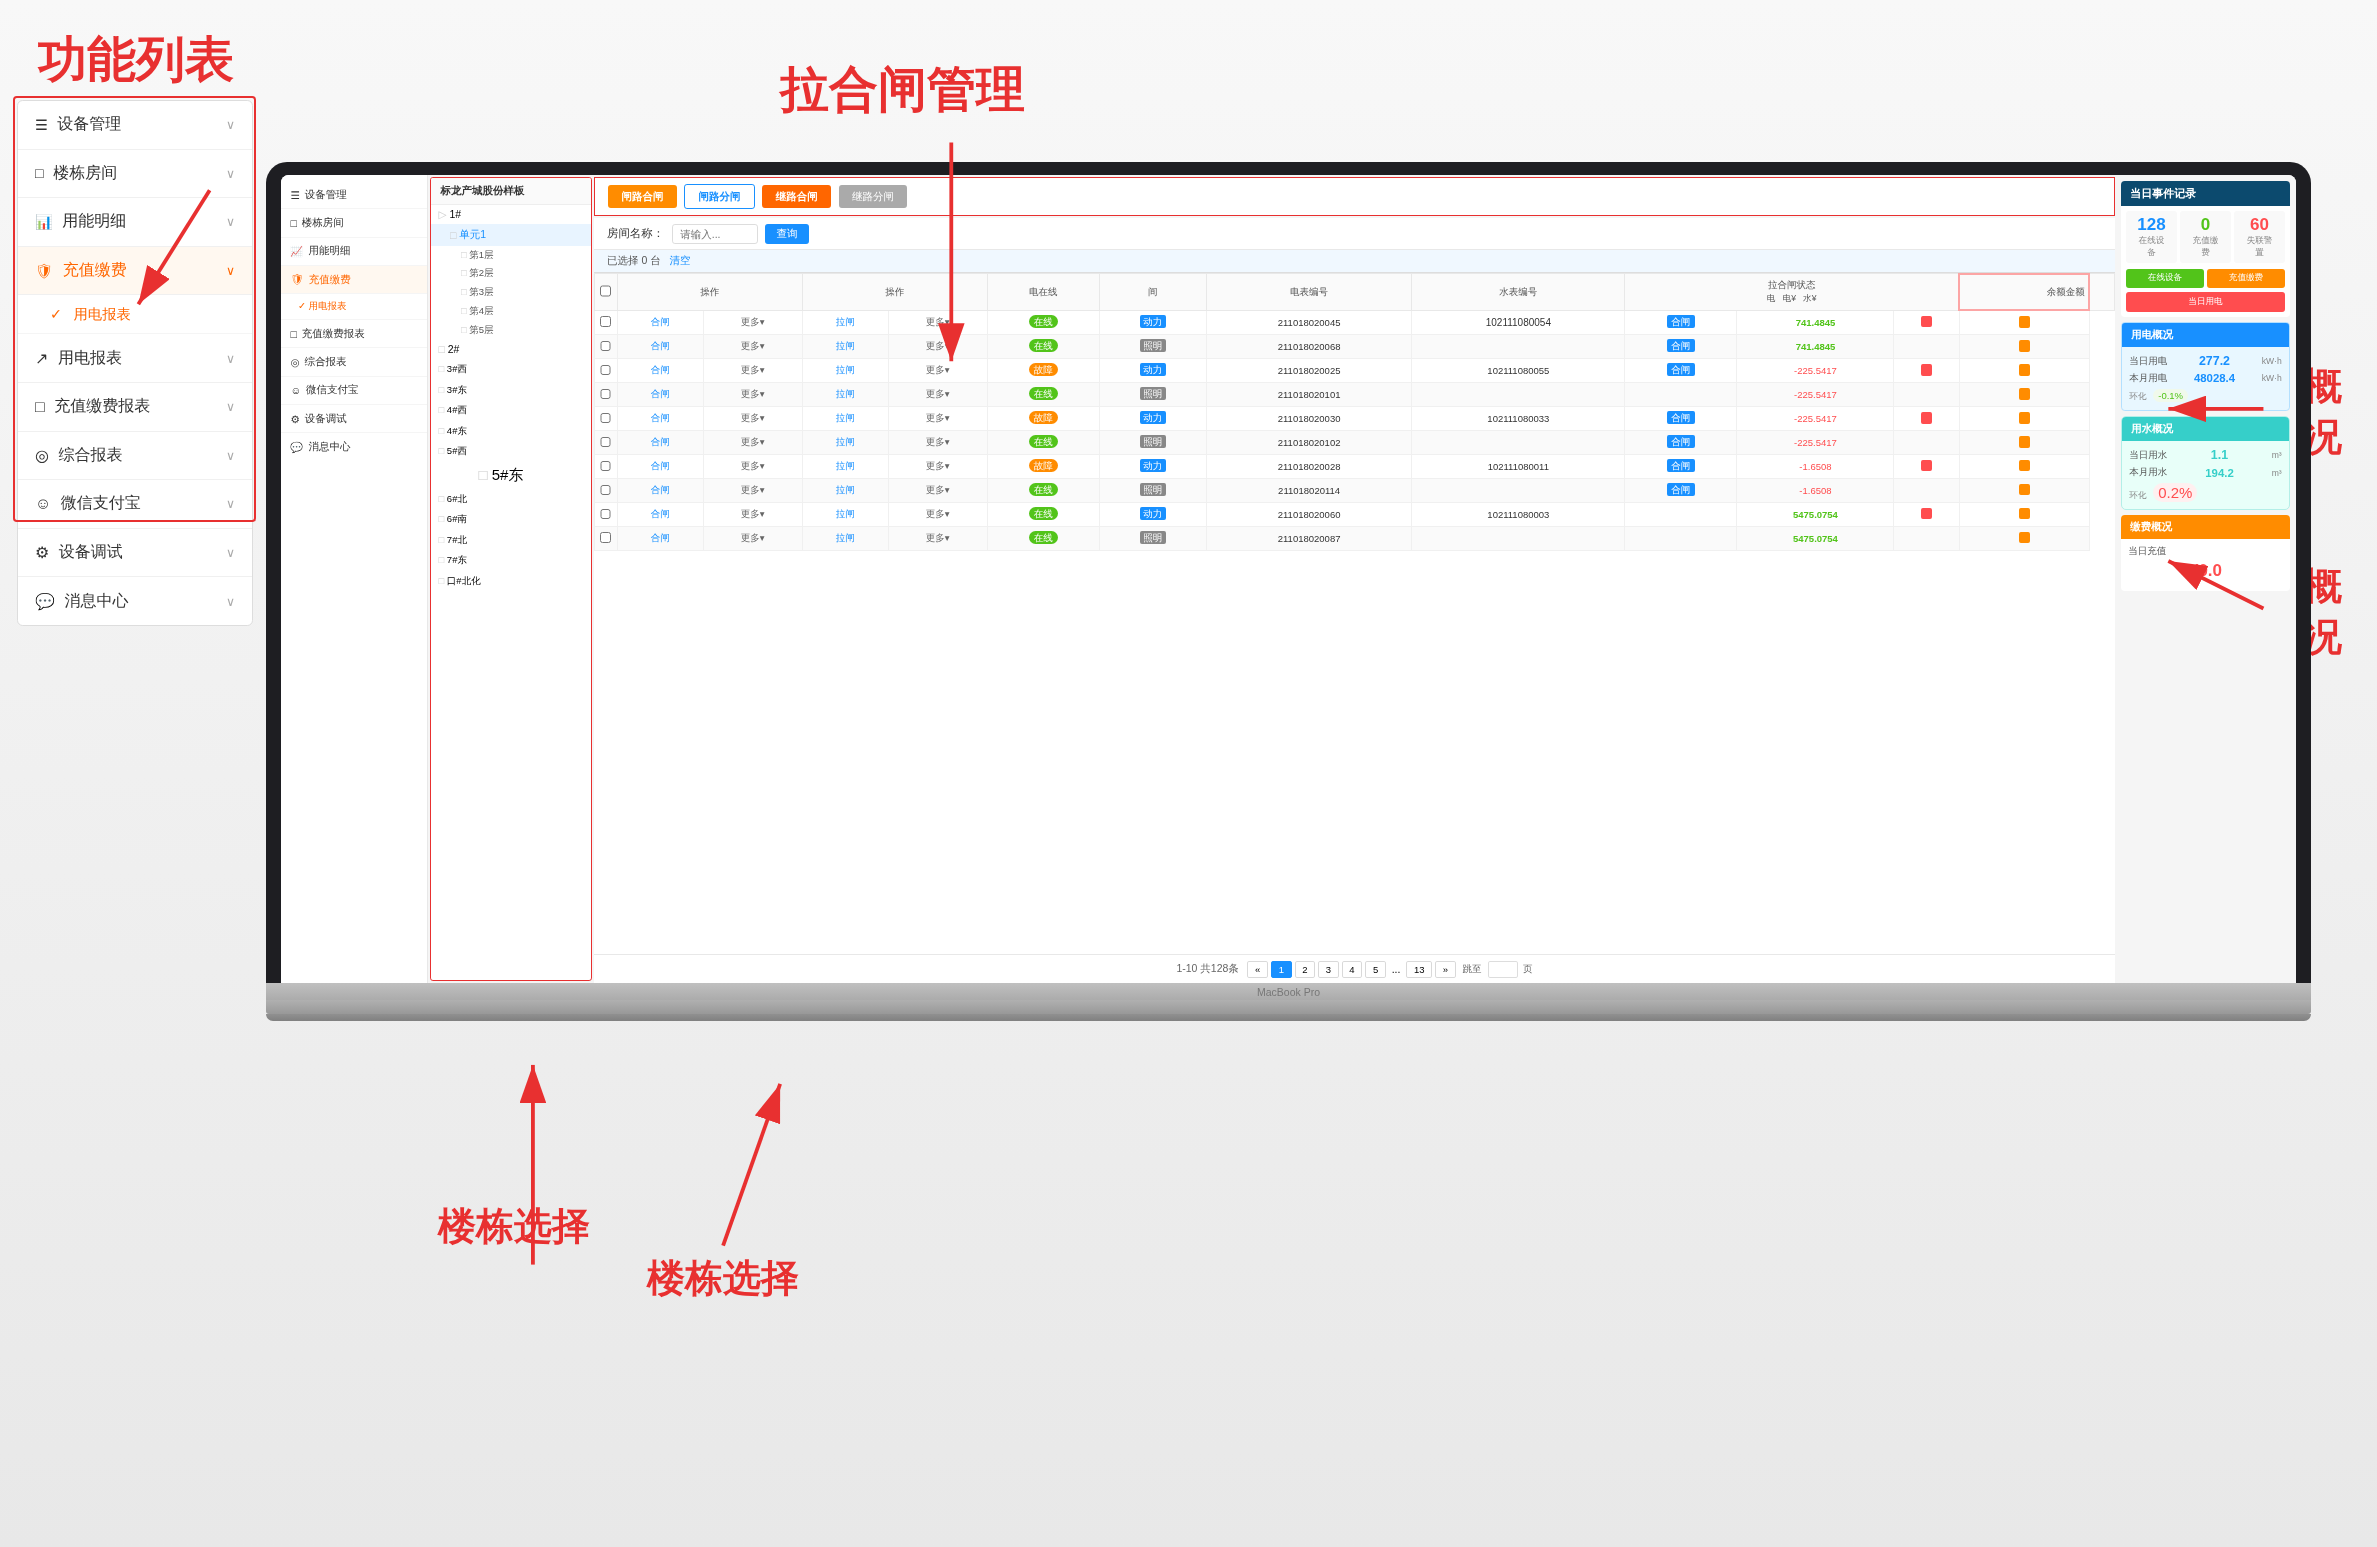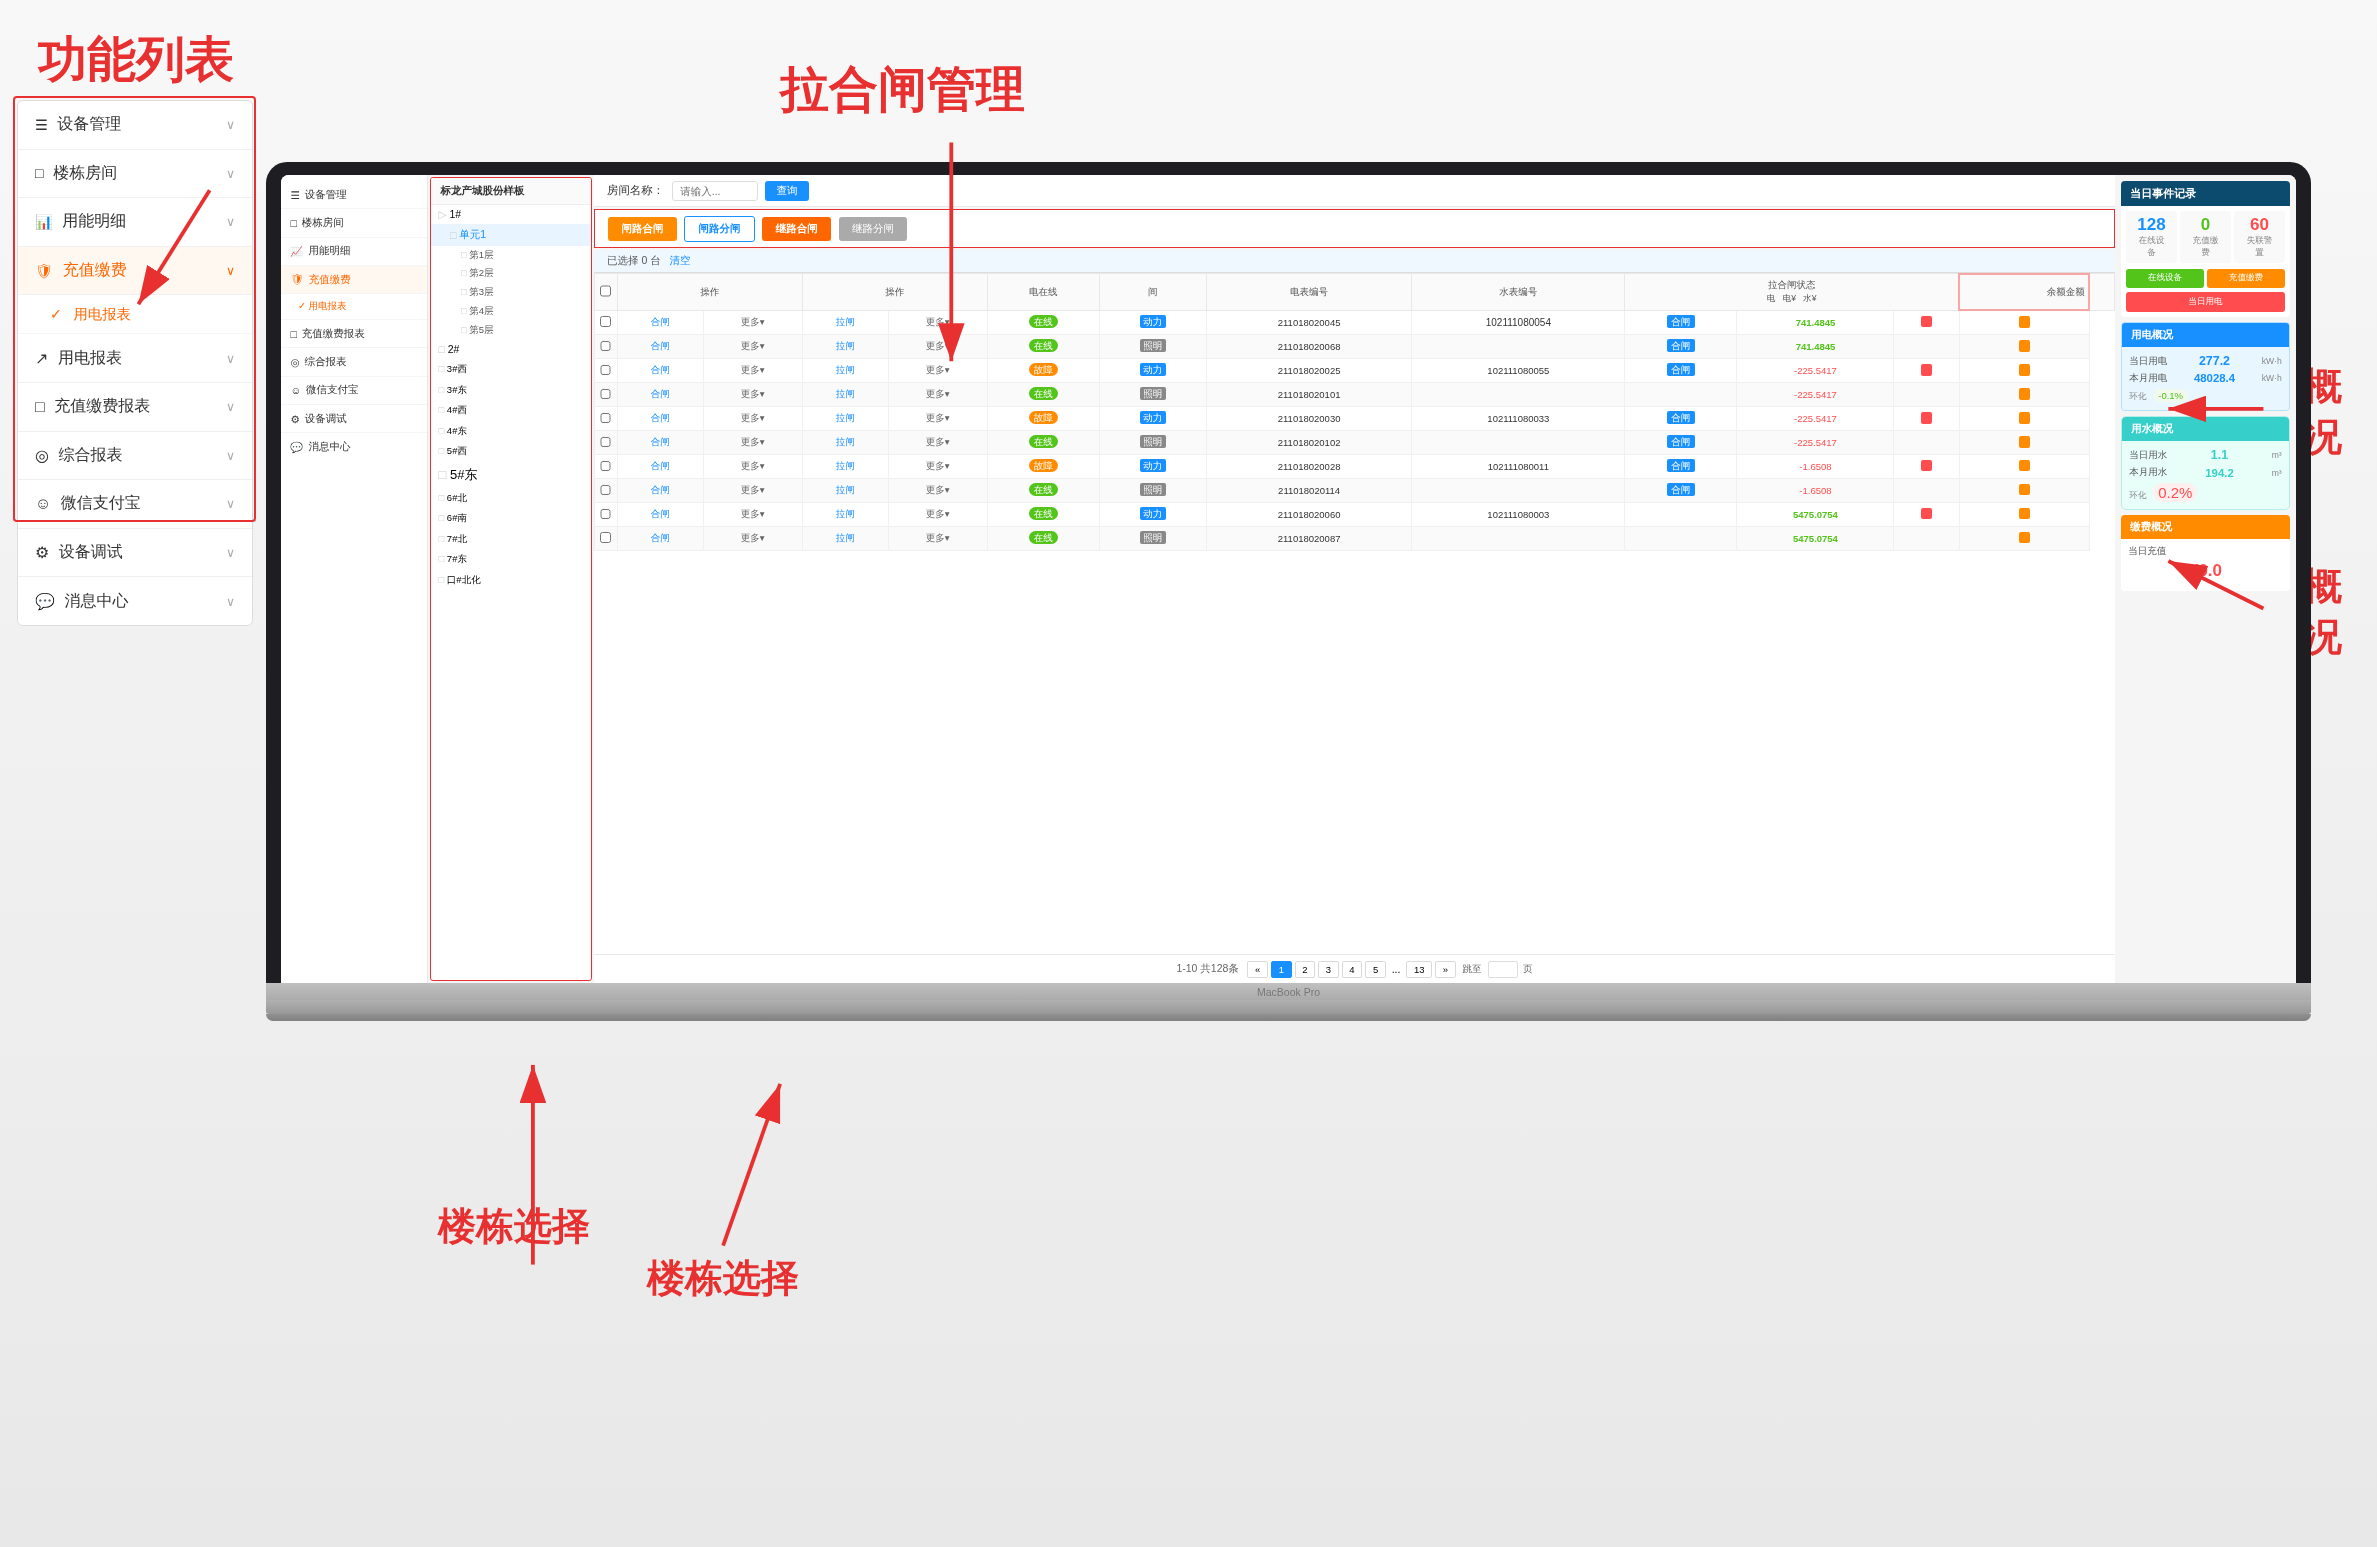--- a/index.html
+++ b/index.html
@@ -197,41 +197,41 @@
           <div style="padding:2.9px 7.6px 2.9px 30px;cursor:pointer;font-size:9.5px;color:#555;"><span style="color:#ccc;">□</span> 第5层</div>
           <div style="padding:3.8px 7.6px;cursor:pointer;display:flex;align-items:center;gap:2.9px;">
               <span style="color:#ccc;">□</span>
               <span>2#</span>
             </div>
           <div style="padding:3.8px 7.6px;cursor:pointer;font-size:9.5px;"><span style="color:#ccc;">□</span> 3#西</div>
           <div style="padding:3.8px 7.6px;cursor:pointer;font-size:9.5px;"><span style="color:#ccc;">□</span> 3#东</div>
           <div style="padding:3.8px 7.6px;cursor:pointer;font-size:9.5px;"><span style="color:#ccc;">□</span> 4#西</div>
           <div style="padding:3.8px 7.6px;cursor:pointer;font-size:9.5px;"><span style="color:#ccc;">□</span> 4#东</div>
           <div style="padding:3.8px 7.6px;cursor:pointer;font-size:9.5px;"><span style="color:#ccc;">□</span> 5#西</div>
-          <div style="padding:3.8px 7.6px;cursor:pointer;font-size:13px;"><span style="color:#ccc;">□</span> 5#东</div>
+          <div style="padding:3.8px 7.6px;cursor:pointer;font-size:15px;margin-left:40px;"><span style="color:#ccc;">□</span> 5#东</div>
           <div style="padding:3.8px 7.6px;cursor:pointer;font-size:9.5px;"><span style="color:#ccc;">□</span> 6#北</div>
           <div style="padding:3.8px 7.6px;cursor:pointer;font-size:9.5px;"><span style="color:#ccc;">□</span> 6#南</div>
           <div style="padding:3.8px 7.6px;cursor:pointer;font-size:9.5px;"><span style="color:#ccc;">□</span> 7#北</div>
           <div style="padding:3.8px 7.6px;cursor:pointer;font-size:9.5px;"><span style="color:#ccc;">□</span> 7#东</div>
           <div style="padding:3.8px 7.6px;cursor:pointer;font-size:9.5px;"><span style="color:#ccc;">□</span> 口#北化</div>
         </div>
 
         <div style="flex:1;display:flex;flex-direction:column;background:#f5f5f5;overflow:hidden;">
 
-          <div style="background:#fff;padding:5.7px 13.3px;display:flex;align-items:center;gap:7.6px;border-bottom:1px solid #e8e8e8;">
-            <span style="font-size:11.4px;color:#333;white-space:nowrap;">房间名称：</span>
-            <input style="border: 1px solid rgb(221, 221, 221); padding: 2.9px 7.6px; border-radius: 2.9px; font-size: 10.5px; width: 86px;" placeholder="请输入...">
-            <button style="background:#1890ff;color:#fff;border:none;padding:2.9px 11.4px;border-radius:2.9px;font-size:10.5px;cursor:pointer;">查询</button>
-          </div>
-
           <div style="background:#fff;padding:5.7px 13.3px;display:flex;align-items:center;gap:7.6px;border-bottom:1px solid #e8e8e8;border:1.9px solid #e83030;margin:1.9px 0;">
             <button style="background:#ff8c00;color:#fff;border:none;padding:4.8px 13.3px;border-radius:2.9px;font-size:10.5px;cursor:pointer;font-weight:bold;">闸路合闸</button>
             <button style="background:#fff;color:#1890ff;border:1px solid #1890ff;padding:4.8px 13.3px;border-radius:2.9px;font-size:10.5px;cursor:pointer;font-weight:bold;">闸路分闸</button>
             <button style="background:#ff6600;color:#fff;border:none;padding:4.8px 13.3px;border-radius:2.9px;font-size:10.5px;cursor:pointer;font-weight:bold;">继路合闸</button>
             <button style="background:#aaa;color:#fff;border:none;padding:4.8px 13.3px;border-radius:2.9px;font-size:10.5px;cursor:pointer;">继路分闸</button>
+          </div>
+
+          <div style="background:#fff;padding:5.7px 13.3px;display:flex;align-items:center;gap:7.6px;border-bottom:1px solid #e8e8e8;">
+            <span style="font-size:11.4px;color:#333;white-space:nowrap;">房间名称：</span>
+            <input style="border: 1px solid rgb(221, 221, 221); padding: 2.9px 7.6px; border-radius: 2.9px; font-size: 10.5px; width: 86px;" placeholder="请输入...">
+            <button style="background:#1890ff;color:#fff;border:none;padding:2.9px 11.4px;border-radius:2.9px;font-size:10.5px;cursor:pointer;">查询</button>
           </div>
 
           <div style="background:#f0f8ff;padding:3.8px 13.3px;font-size:10.5px;color:#555;border-bottom:1px solid #ddd;">
             <span>已选择 0 台</span>
             <span style="color:#1890ff;cursor:pointer;margin-left:5.7px;">清空</span>
           </div>
 
           <div style="flex:1;overflow-y:auto;background:#fff;">
             <table style="width:100%;border-collapse:collapse;font-size:9.5px;">
               <thead>

